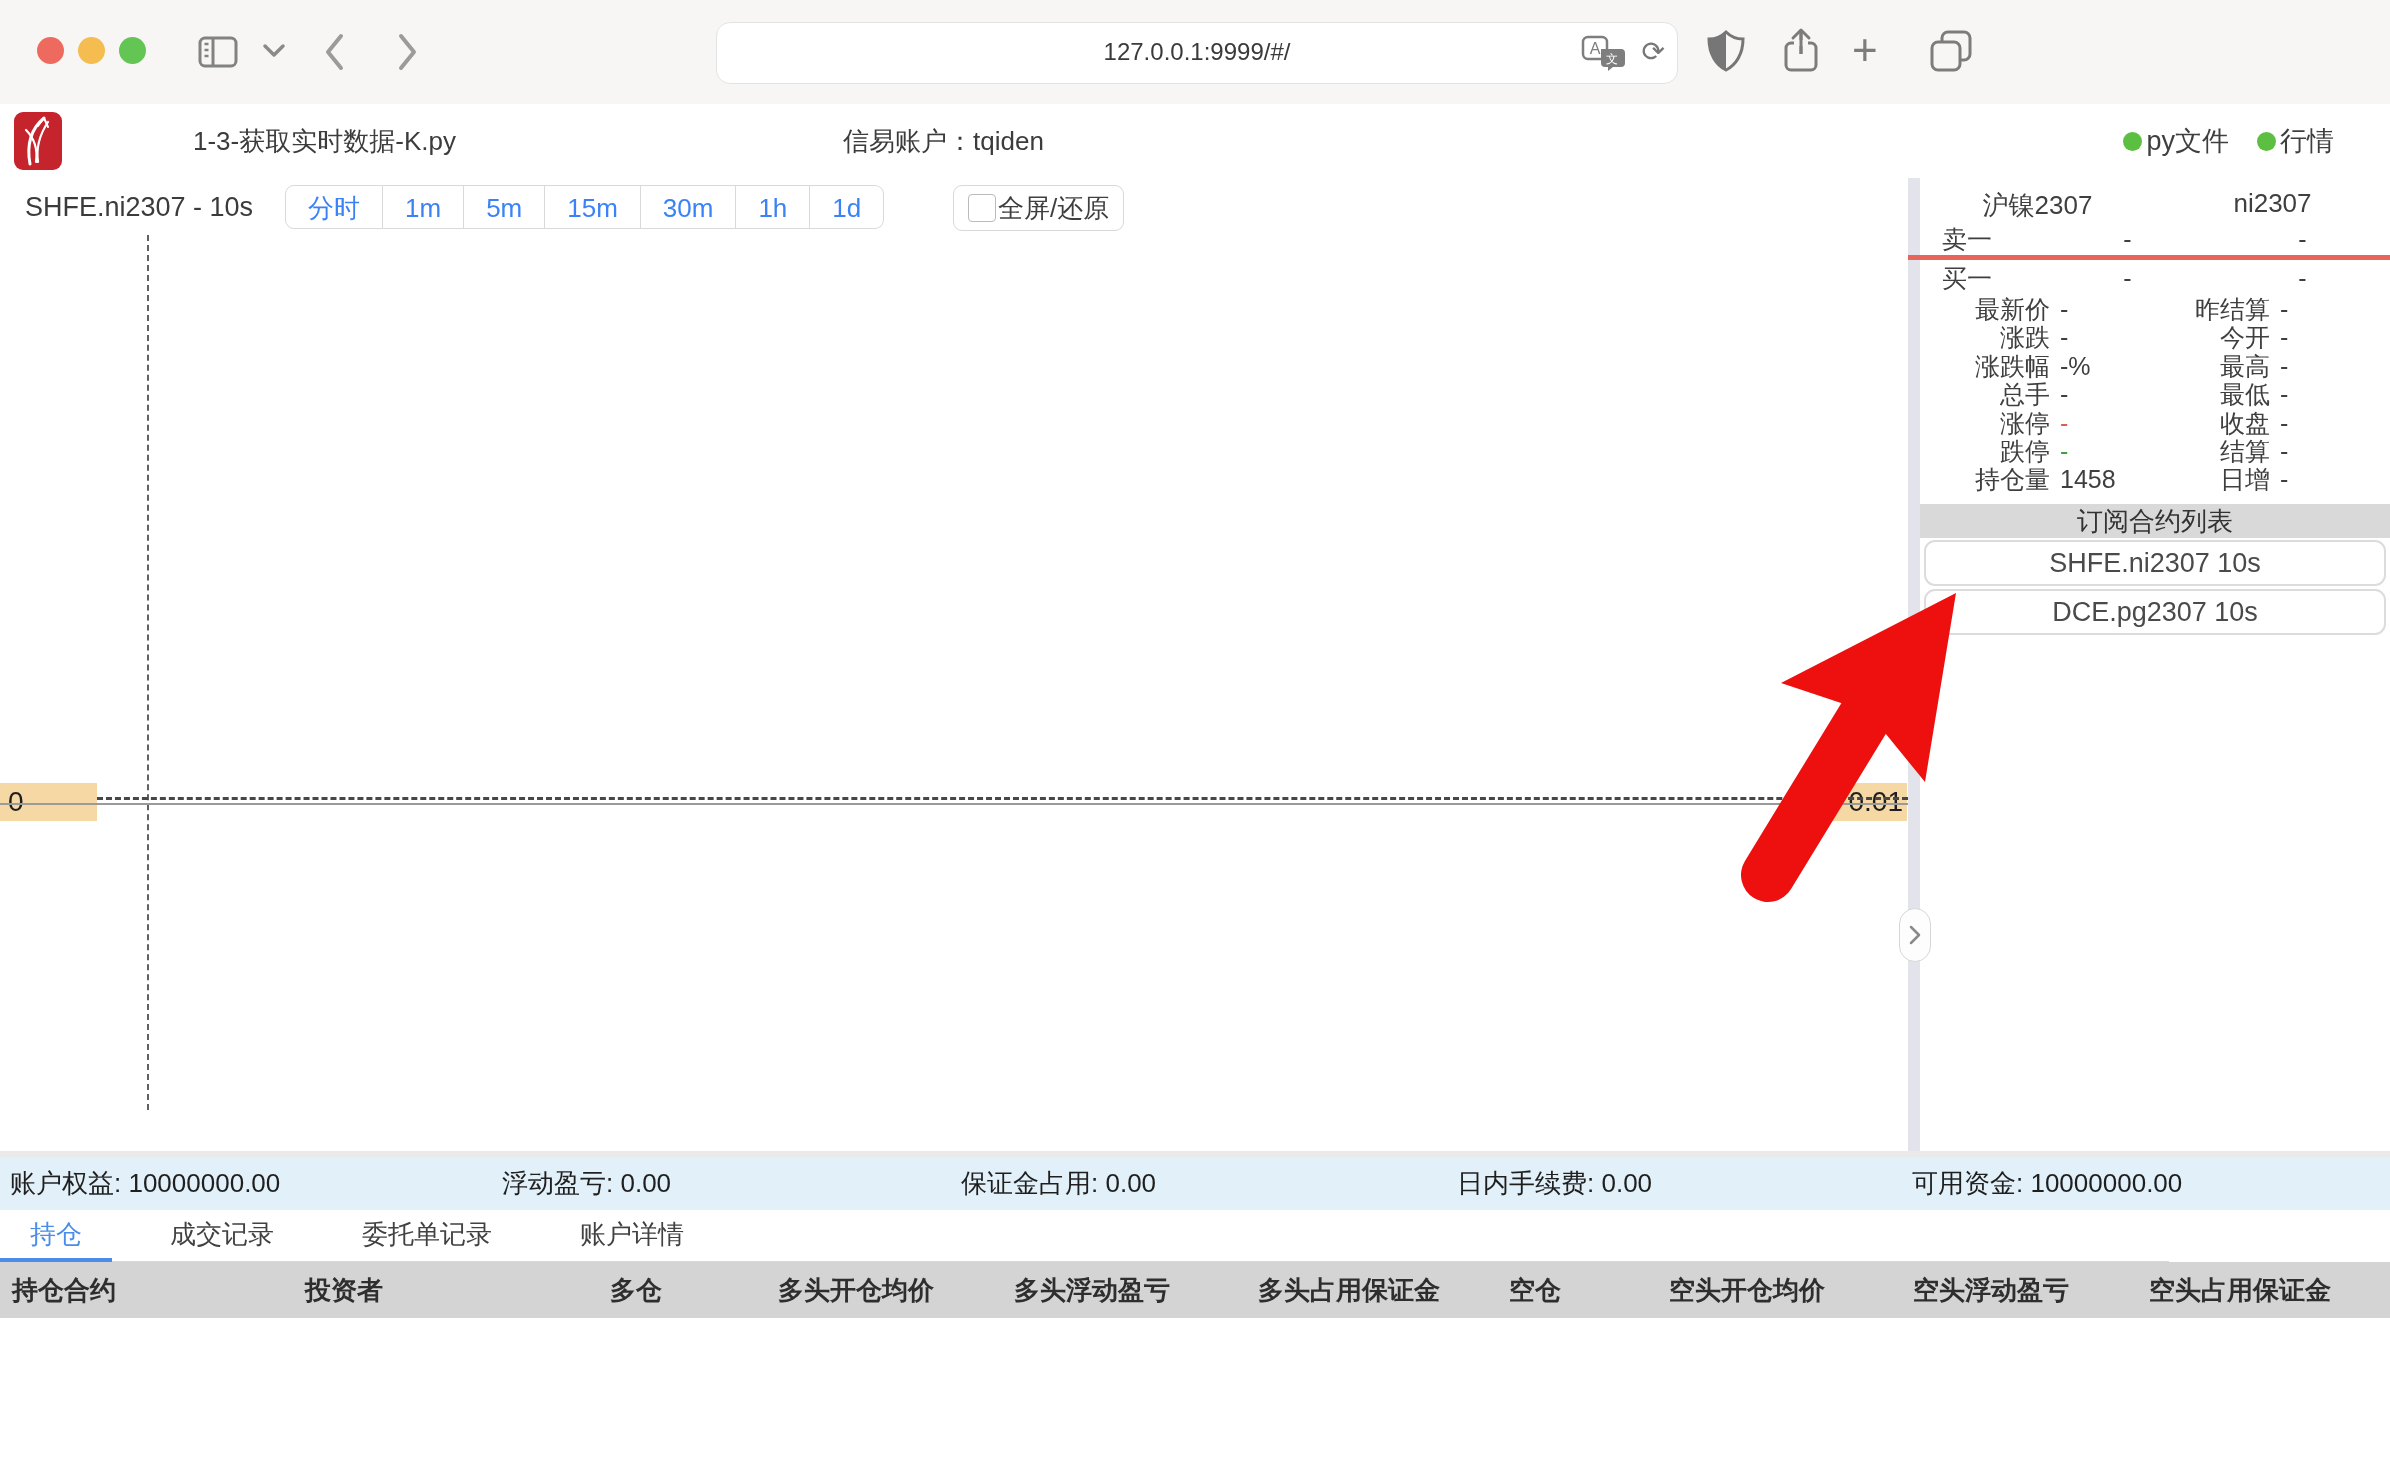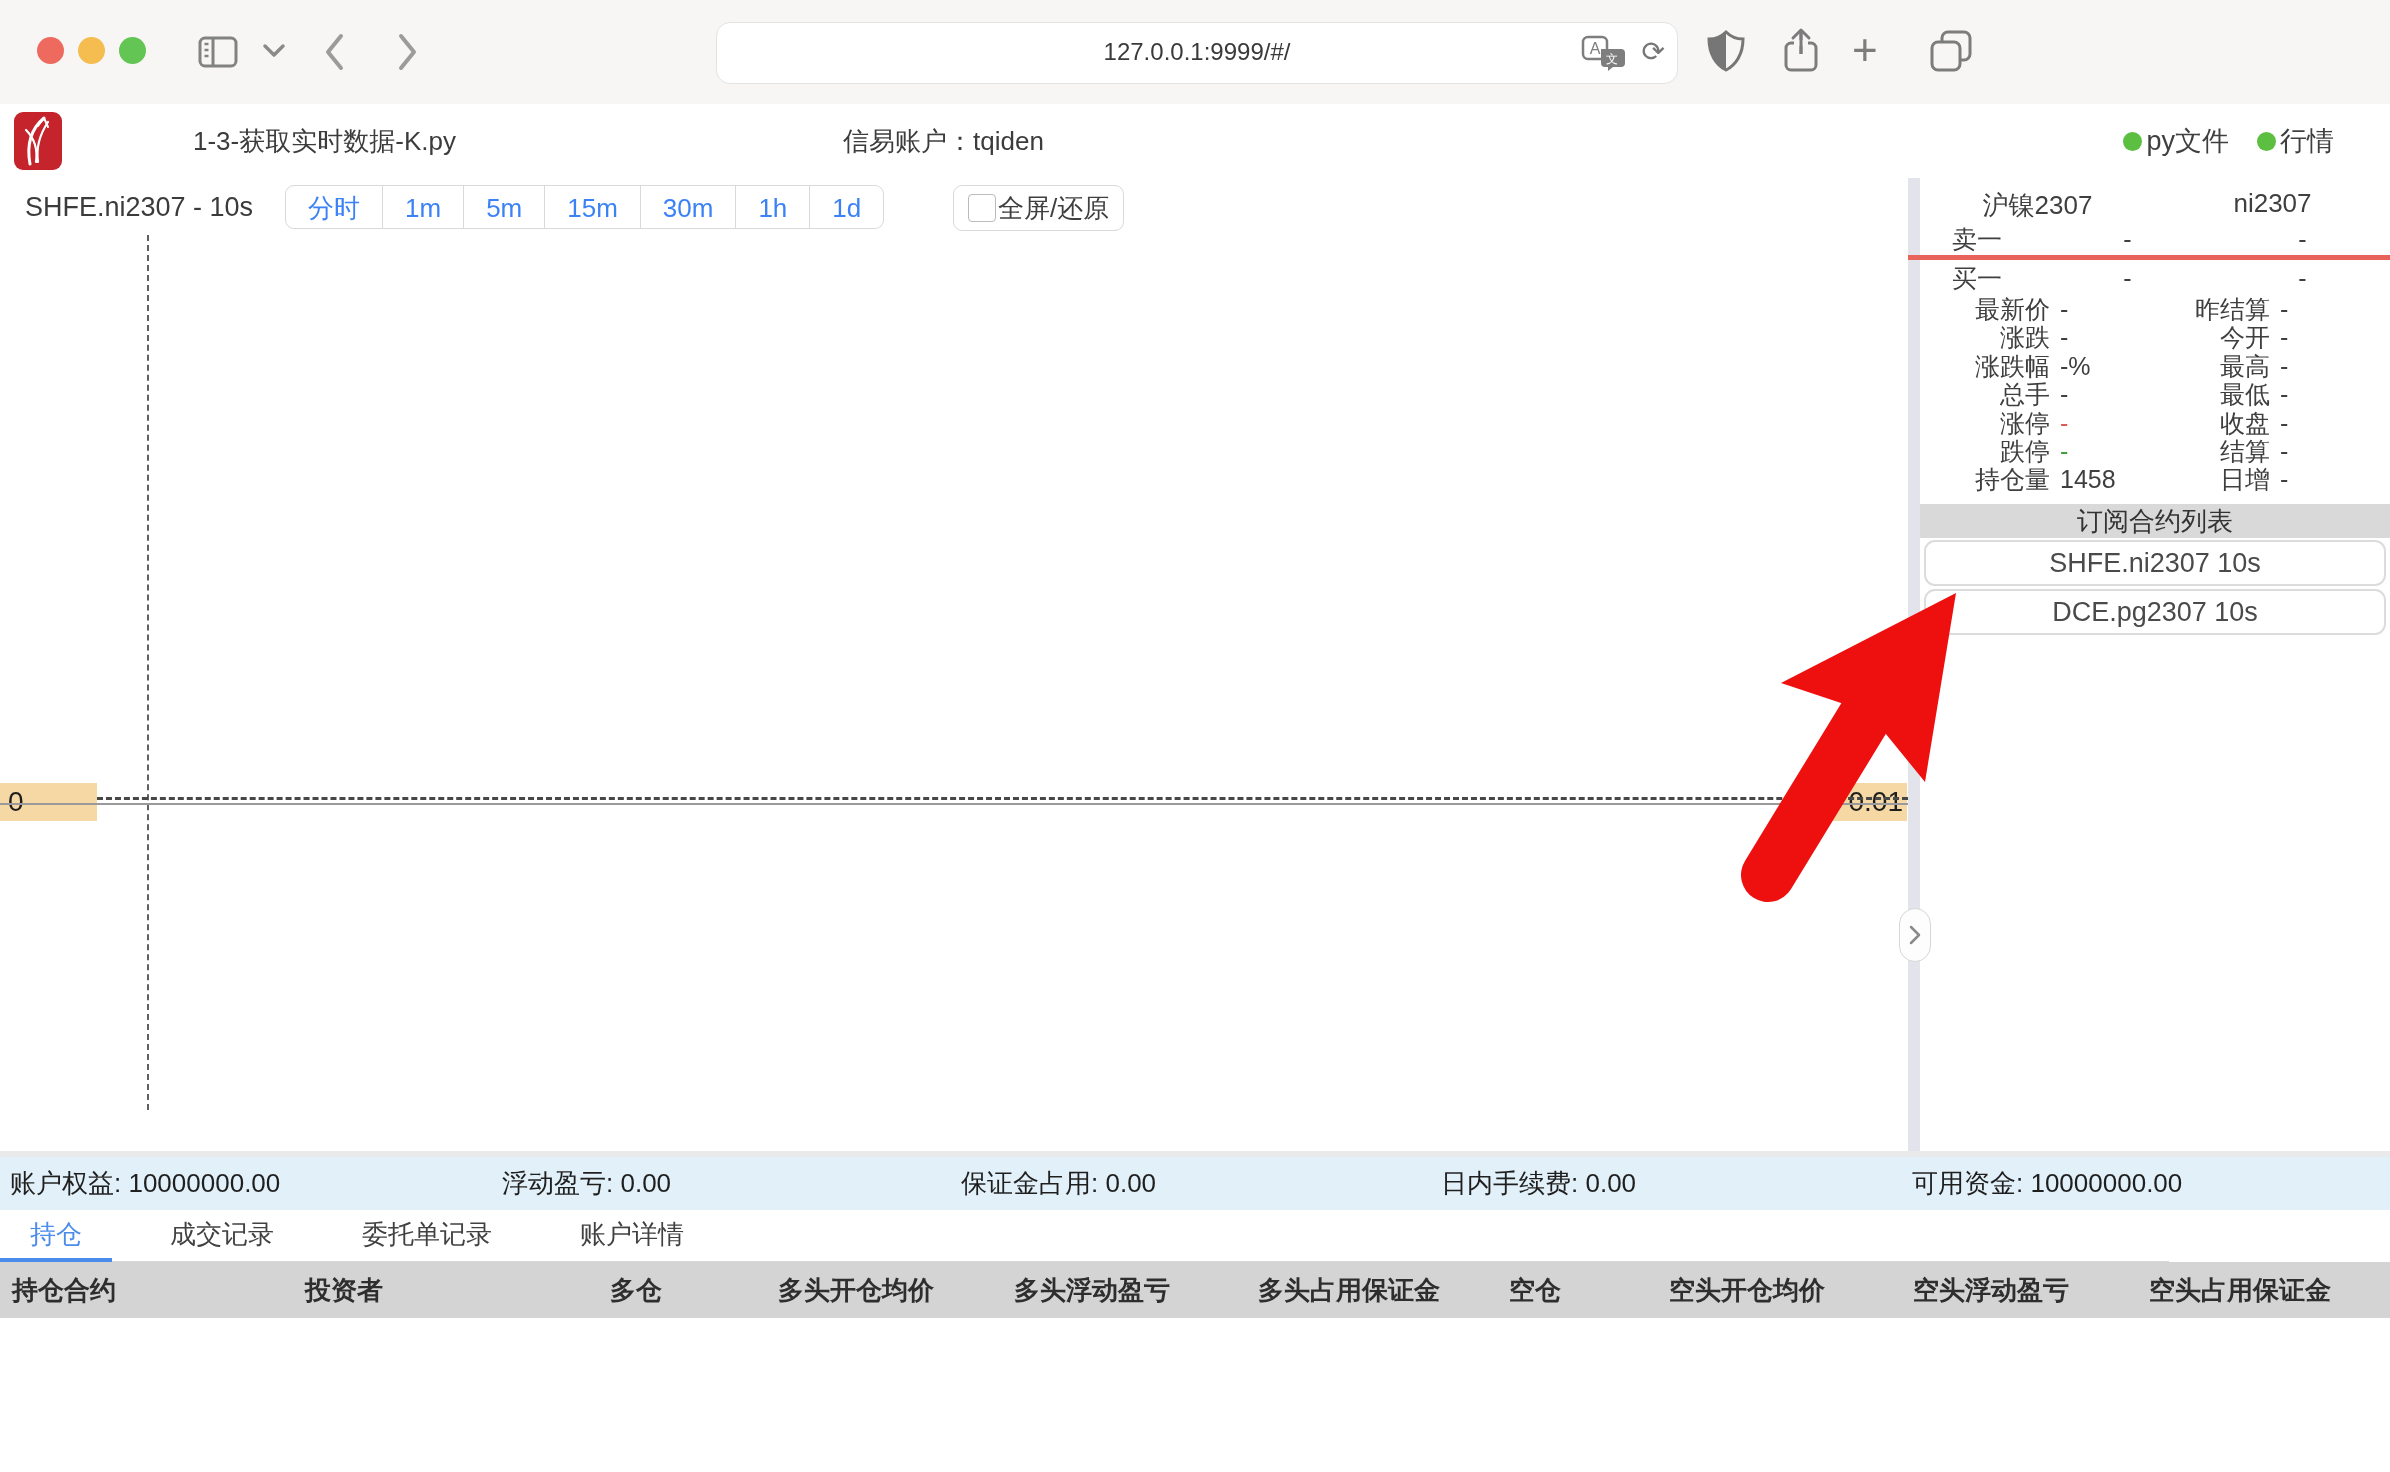--- a/index.html
+++ b/index.html
@@ -50,41 +50,41 @@
   .vdivider{position:absolute;left:1908px;top:0;width:12px;height:973px;background:#e3e3ec;}
   .pill{position:absolute;left:1899px;top:730px;width:30px;height:52px;background:#fdfdfd;border:1px solid #d7d7d7;
         border-radius:16px;display:flex;align-items:center;justify-content:center;z-index:2;}
 
   
   .panel{position:absolute;left:1920px;top:0;width:470px;height:973px;background:#fff;}
   .qname{position:absolute;top:10px;left:0;width:470px;height:30px;display:flex;}
   .qname span{flex:1;text-align:center;font-size:26px;color:#3f3f3f;}
   .qba{position:absolute;left:0;width:470px;height:28px;display:grid;grid-template-columns:120px 175px 175px;
        font-size:25px;line-height:28px;}
-  .qba .bl{padding-left:32px;} .qba .bv{text-align:center;}
+  .qba .bl{padding-left:22px;} .qba .bv{text-align:center;}
   .ask{top:47px;} .bid{top:86px;}
   .redline{position:absolute;top:77px;left:-12px;width:482px;height:5px;background:var(--redline,#e8635a);}
   .qrows{position:absolute;top:117px;left:0;width:530px;}
   .qrow{display:grid;grid-template-columns:130px 85px 135px auto;height:28.4px;line-height:28.4px;font-size:25px;}
   .ql,.qr{text-align:right;color:#3f3f3f;}
   .qv,.qv2{text-align:left;padding-left:10px;color:#3f3f3f;}
   .qv.red{color:var(--limitup,#e05a52);} .qv.green{color:var(--limitdown,#3f9e3f);}
   .subhdr{position:absolute;top:326px;left:0;width:470px;height:34px;background:#d9d9d9;text-align:center;
           line-height:34px;font-size:26px;font-weight:500;color:#333;}
   .subitem{position:absolute;left:4px;width:458px;height:42px;background:#fff;border:2px solid #dcdcdc;border-radius:11px;
            text-align:center;line-height:42px;font-size:27px;color:#4a4a4a;}
   .subitem.i0{top:362px;} .subitem.i1{top:411px;}
 
   
   .splitter{position:absolute;top:1151px;left:0;width:2390px;height:6px;background:#eaeaea;}
   .statusbar{position:absolute;top:1157px;left:0;width:2390px;height:53px;background:var(--statusbg,#e2f1f9);
              display:grid;grid-template-columns:repeat(5,1fr);}
   .stat{line-height:53px;font-size:26px;color:#1f1f1f;white-space:nowrap;}
   .stat:nth-child(1){padding-left:10px;} .stat:nth-child(2){padding-left:24px;}
-  .stat:nth-child(3){padding-left:5px;} .stat:nth-child(4){padding-left:7px;}
+  .stat:nth-child(3){padding-left:5px;} .stat:nth-child(4){padding-left:7px;margin-left:16px;}
   .stat .sl::after{content:": ";white-space:pre;}
   .tabs{position:absolute;top:1210px;left:0;width:2169px;height:52px;background:#fff;border-bottom:1px solid #d8d8d8;
         box-sizing:border-box;display:flex;}
   .tab{height:48px;line-height:48px;padding:0 30px;margin-right:28px;font-size:26px;color:#414141;}
   .tab.active{color:var(--accent,#4a8cea);border-bottom:4px solid var(--accent,#4a8cea);}
   .thead{position:absolute;top:1262px;left:0;width:2390px;height:56px;background:#d4d4d4;display:grid;
          grid-template-columns:297px 305px 168px 236px 244px 251px 160px 244px 236px 1fr;}
   .th{line-height:56px;font-size:26px;font-weight:600;color:#2e2e2e;padding-left:8px;white-space:nowrap;}
   .th:first-child{padding-left:12px;}
 

